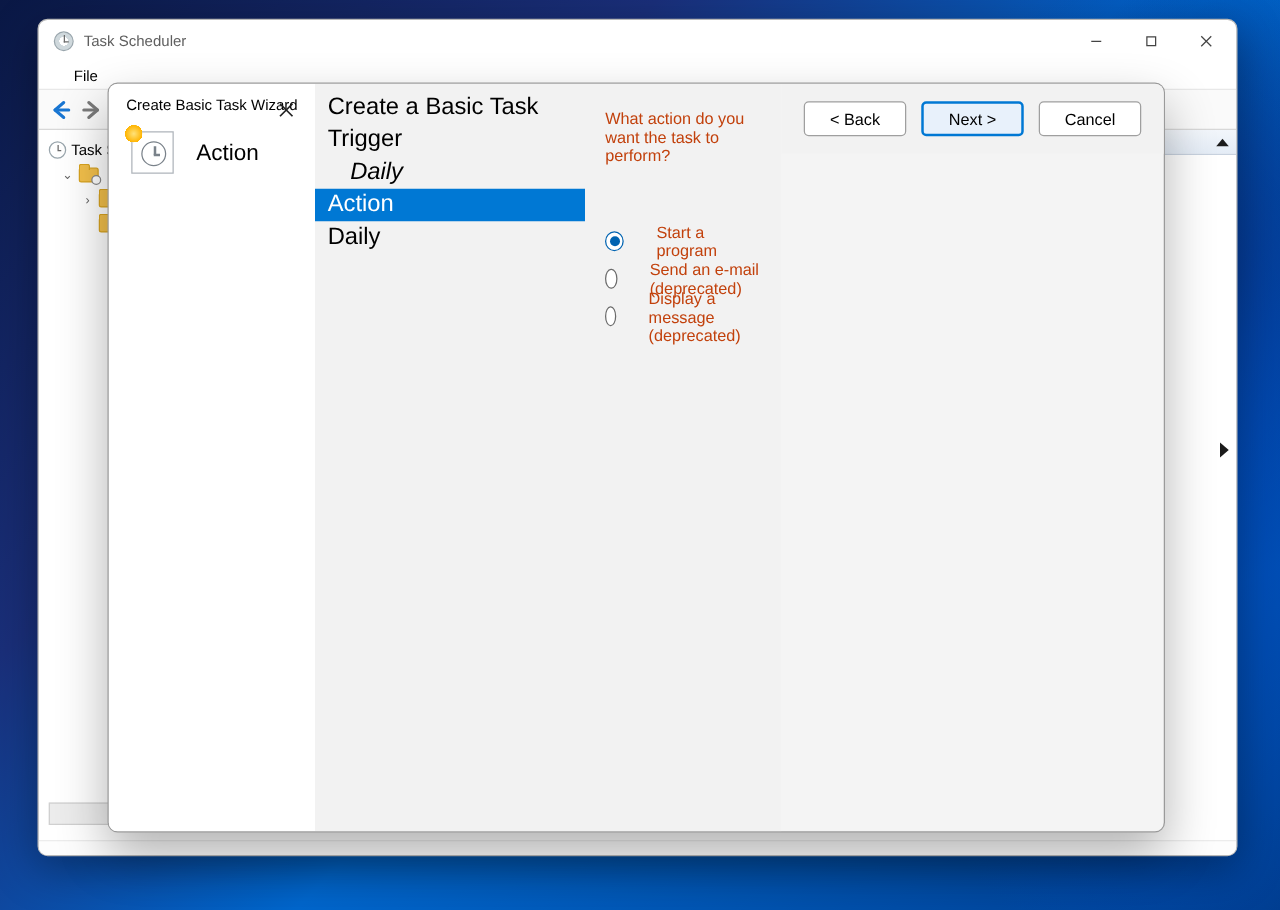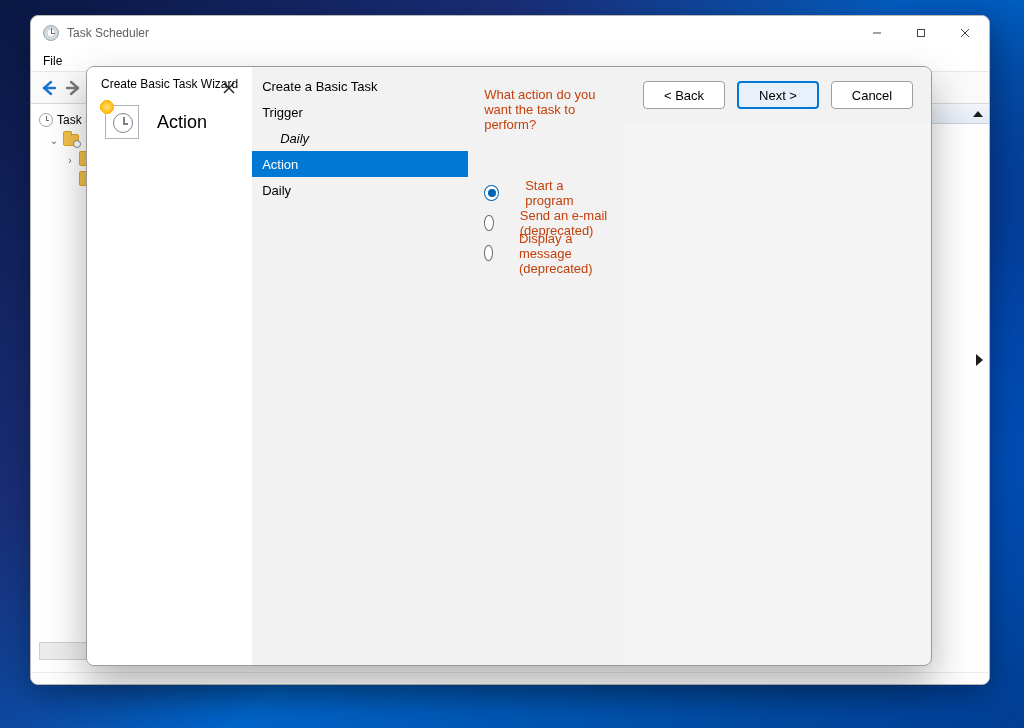--- a/index.html
+++ b/index.html
@@ -51,21 +51,21 @@
   }
   .titlebar .app-icon::before{
     content:""; position:absolute; left:7px; top:7px; width:4px; height:1px; background:#6b6b6b;
   }
   .titlebar .title { flex:1; font-size:12px; }
   .win-controls { display:flex; }
   .win-btn { width:44px; height:30px; display:flex; align-items:center; justify-content:center; color:#444; }
   .win-btn svg { width:10px; height:10px; stroke:#444; stroke-width:1; fill:none; }
 
   .menubar {
-    height:22px; display:flex; align-items:center; padding:0 8px; gap:14px;
+    height:22px; display:flex; align-items:center; padding:0 24px; gap:14px;
     border-bottom:1px solid #e8e8e8; color:#000;
   }
   .menubar span { padding:2px 4px; }
 
   .toolbar {
     height:32px; display:flex; align-items:center; padding:0 8px; gap:4px;
     border-bottom:1px solid #d8d8d8;
     background:#fafafa;
   }
   .nav-arrow { width:20px; height:20px; display:inline-flex; align-items:center; justify-content:center; }
@@ -147,21 +147,21 @@
   .wizard-heading-icon .clk::after{content:"";position:absolute;left:9px;top:9px;width:5px;height:1.5px;background:#7a828a;}
   .wizard-heading{ font-size:18px; color:#000; }
 
   .wizard-body{
     flex:1; display:flex; background:#f2f2f2;
   }
   .wizard-nav{
     width:216px; padding-top:6px;
   }
   .wizard-nav-item{
-    height:26px; display:flex; align-items:center; padding-left:10px; font-size:13px; color:#000;
+    height:26px; display:flex; align-items:center; padding-left:10px; font-size:19px; color:#000;
   }
   .wizard-nav-item.sub{ padding-left:28px;font-style:italic; }
   .wizard-nav-item.selected{
     background:#0078d4; color:#ffffff;
   }
   .wizard-content{
     flex:1; padding:20px 16px 10px 16px;
     font-size:13px; color:#c2410c;
     display:flex; flex-direction:column;
   }

